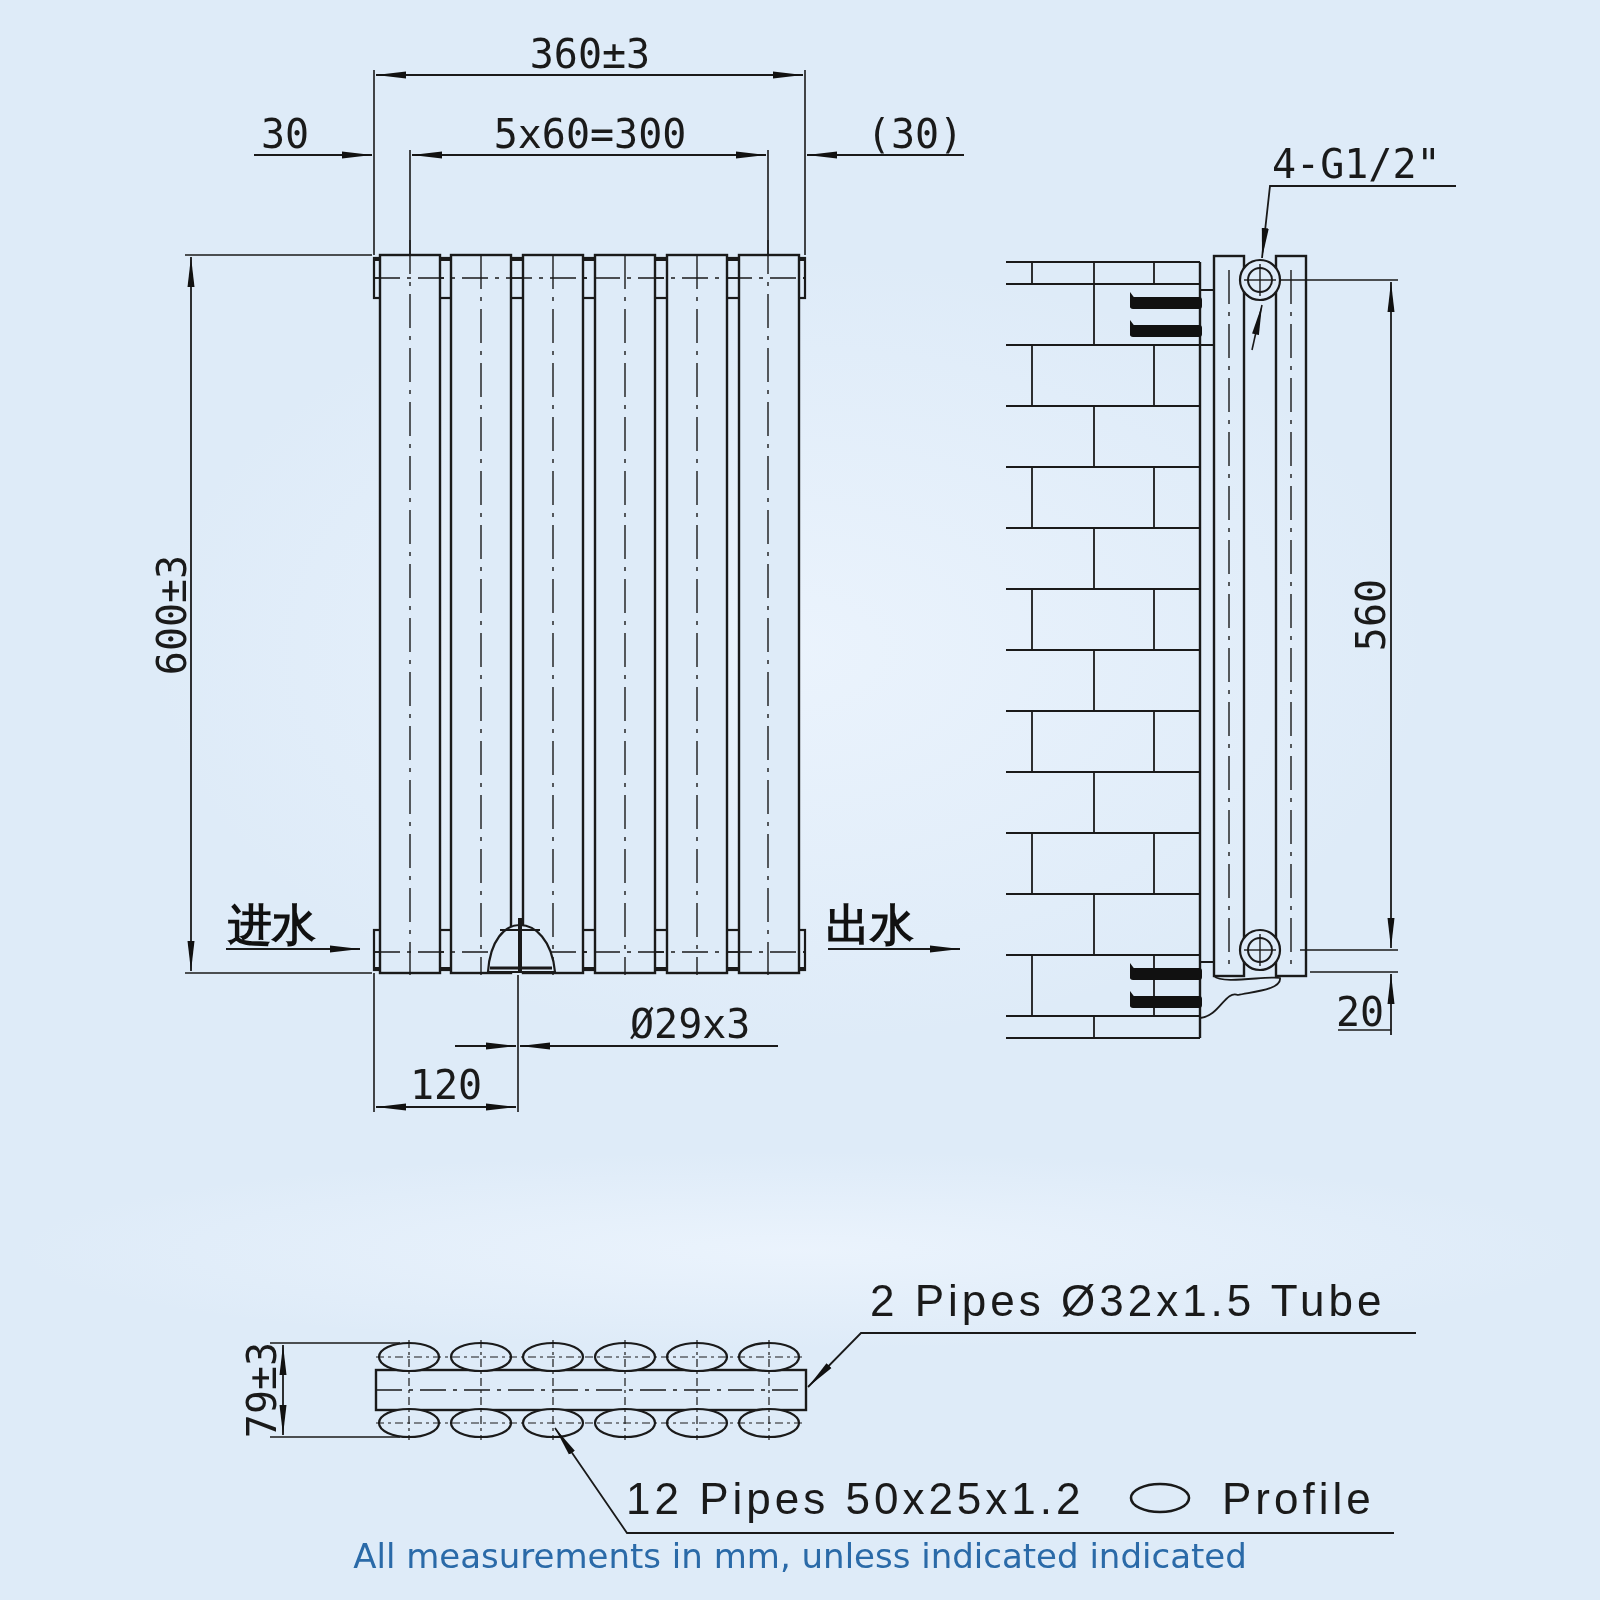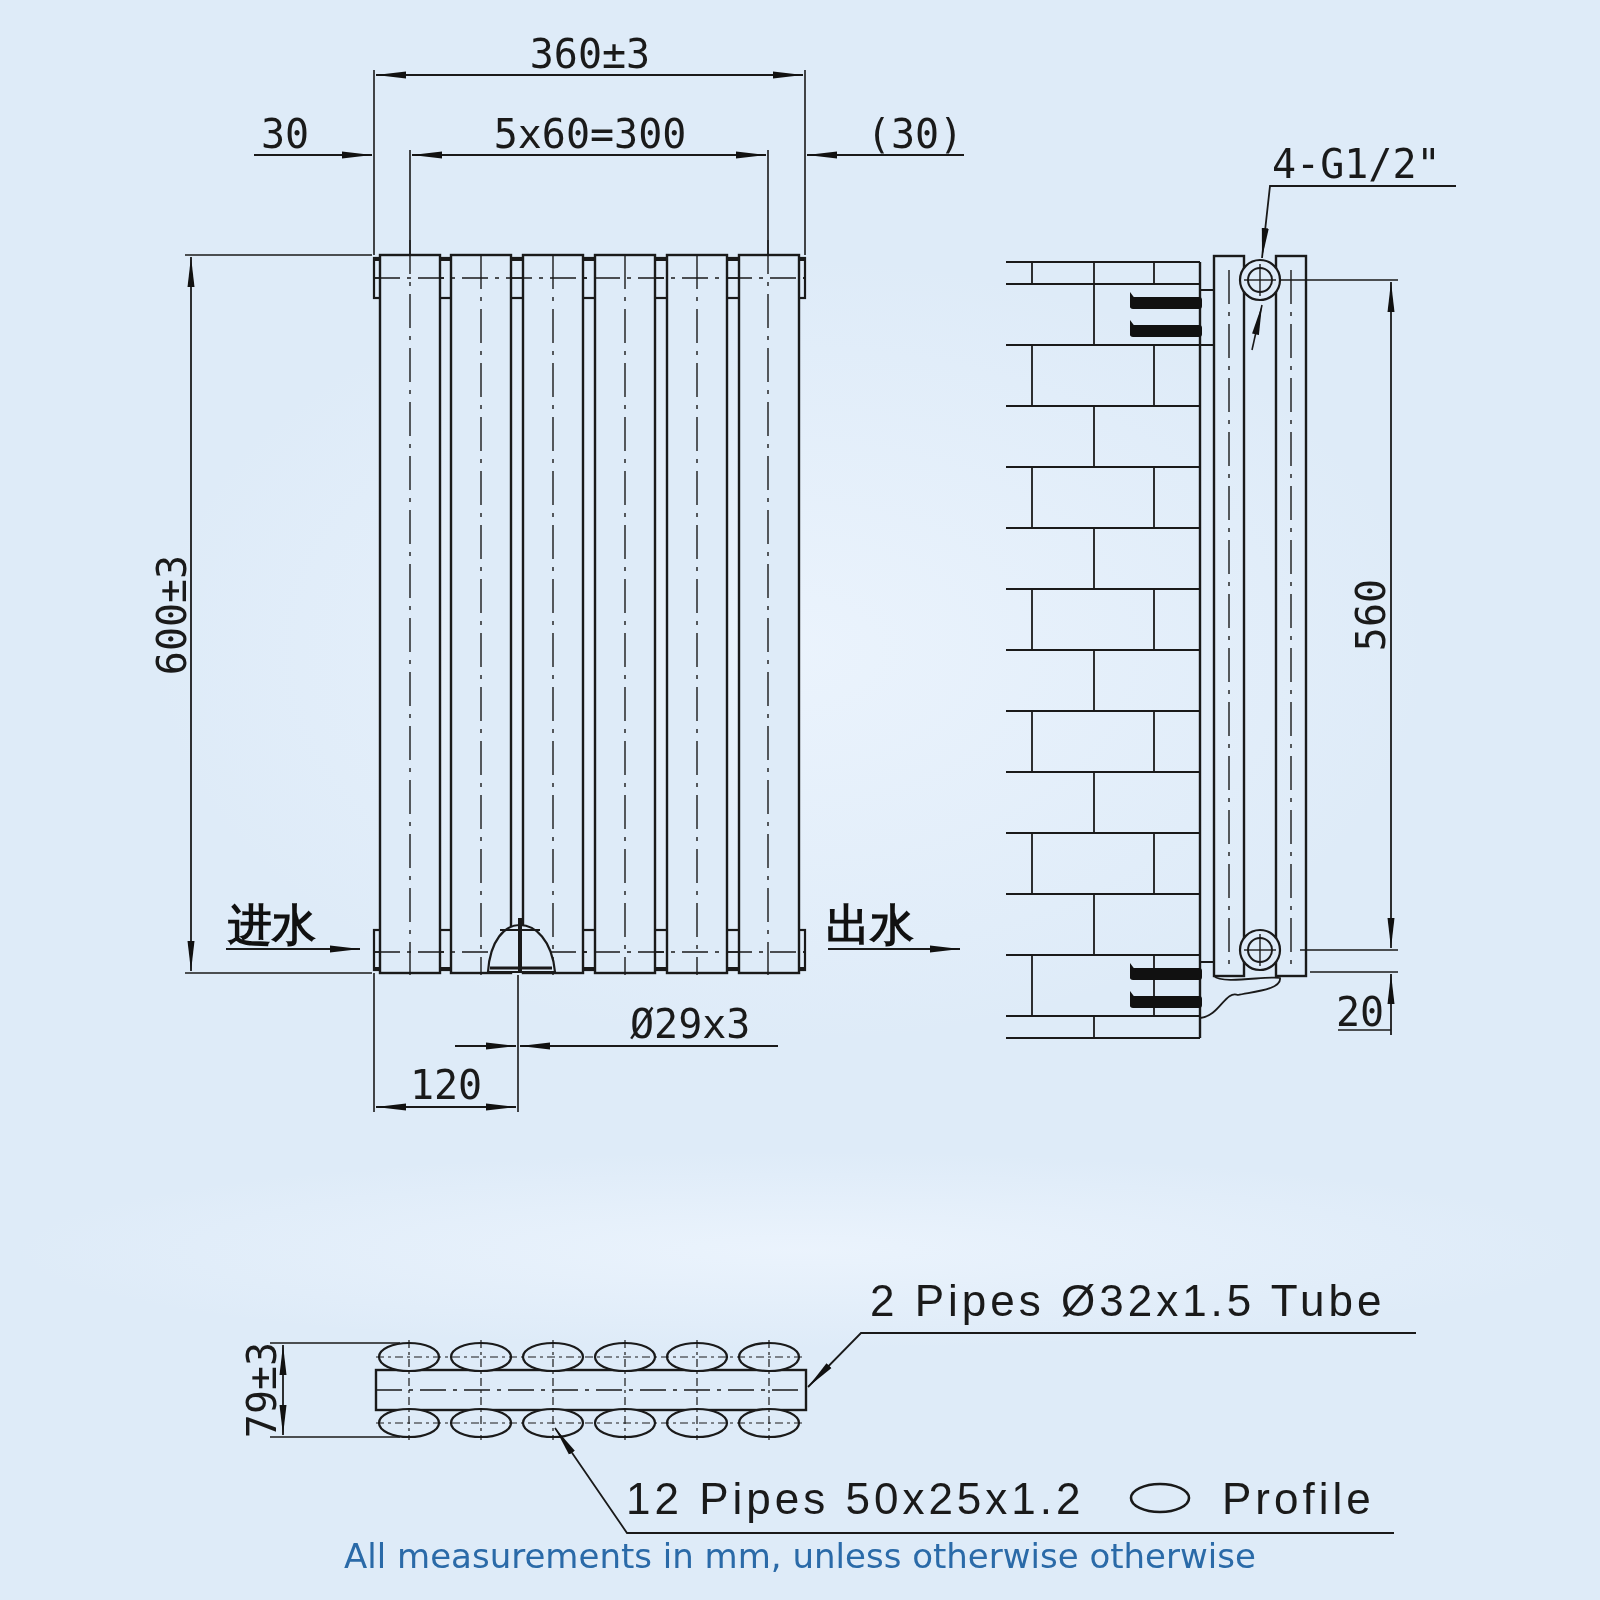--- a/index.html
+++ b/index.html
@@ -259,13 +259,13 @@
     <polyline points="1416,1333 861,1333 808,1387" stroke-width="1.8" marker-end="url(#arrL)"></polyline>
     <text class="cad-thin" x="870" y="1316" font-size="44" letter-spacing="4" stroke="none">2 Pipes Ø32x1.5 Tube</text>
 
     <polyline points="1394,1533 627,1533 555,1428" stroke-width="1.8" marker-end="url(#arrL)"></polyline>
     <text class="cad-thin" x="626" y="1514" font-size="44" letter-spacing="4" stroke="none">12 Pipes 50x25x1.2</text>
     <ellipse cx="1160" cy="1498" rx="29" ry="14" stroke-width="2.6"></ellipse>
     <text class="cad-thin" x="1222" y="1514" font-size="44" letter-spacing="4" stroke="none">Profile</text>
   </g>
 </svg>
 
-<div class="footnote">All measurements in mm, unless otherwise otherwise</div>
+<div class="footnote">All measurements in mm, unless indicated indicated</div>
 
 </body></html>

